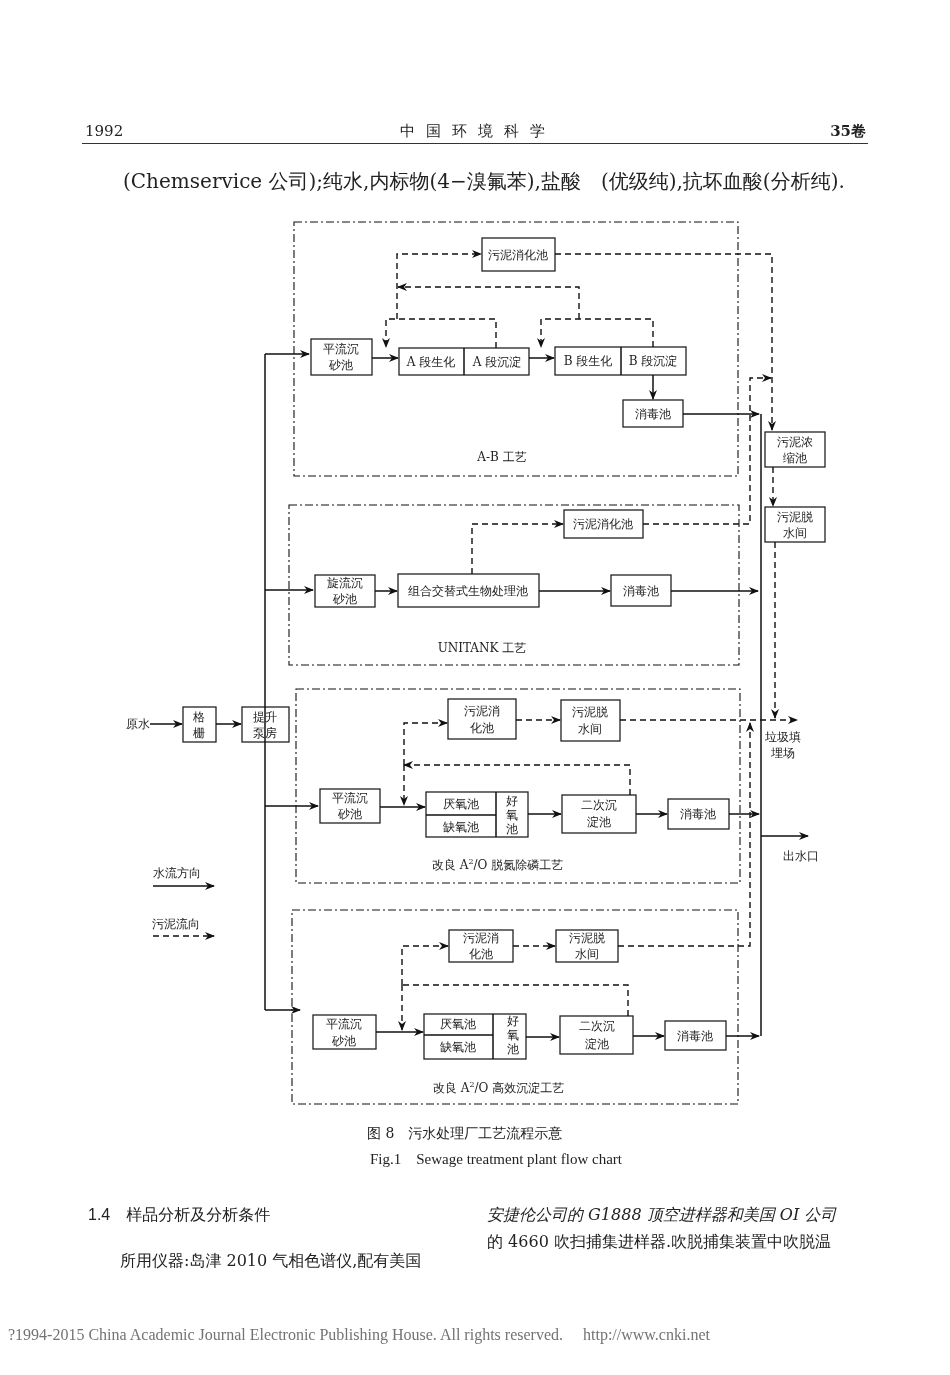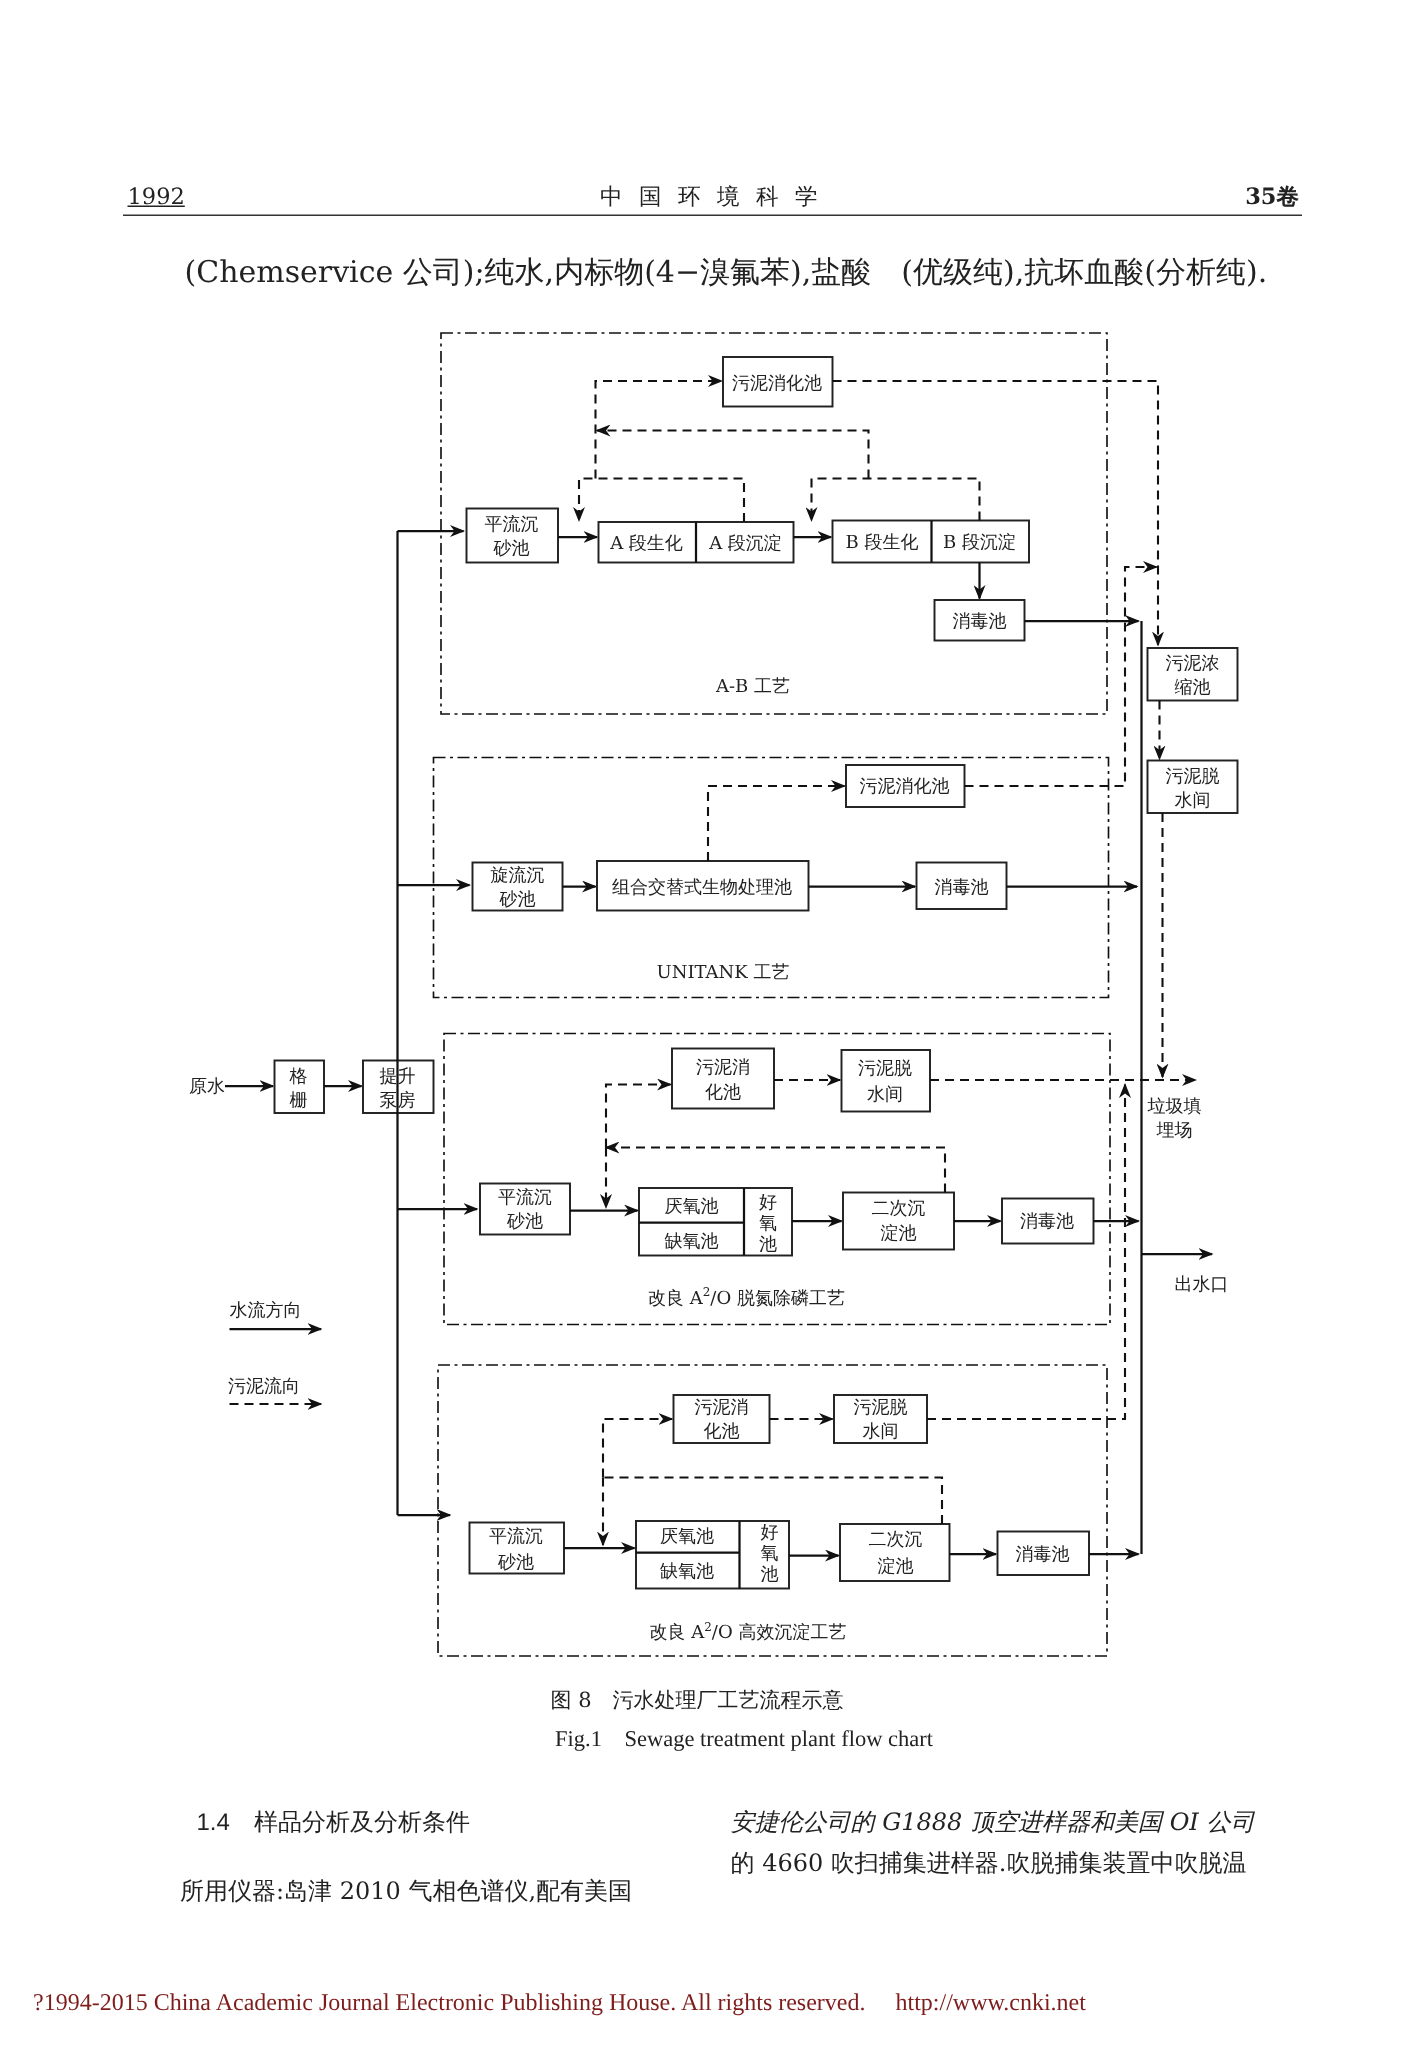--- a/index.html
+++ b/index.html
@@ -1,41 +1,41 @@
 <!DOCTYPE html>
 <html><head>
 <meta charset="utf-8">
 <style>
   html, body { margin:0; padding:0; background:#fff; }
   body { width:950px; height:1375px; position:relative; overflow:hidden;
          font-family:"DejaVu Serif","Liberation Serif",serif; color:#222; }
   .hdr { position:absolute; top:122px; font-size:15px; }
-  #hdr-left { left:85px;text-decoration:underline; }
+  #hdr-left { left:85px; }
   #hdr-center { left:400px; letter-spacing:11px;font-family:Liberation Serif, serif; }
   #hdr-right { right:84px;font-weight:bold; }
   .rule { position:absolute; left:82px; width:786px; top:143px; border-top:1.6px solid #333; }
   .body-line { position:absolute; font-size:20px; white-space:nowrap;margin-left:40px; }
   #line-chem { left:83px; top:168px; }
   svg#diagram { position:absolute; left:0; top:0; }
   svg text { font-family:"DejaVu Serif","Liberation Serif",serif; font-size:12px; fill:#222; }
   .box { fill:#fff; stroke:#222; stroke-width:1.3; }
   .solid { stroke:#111; stroke-width:1.5; fill:none; }
   .dash { stroke:#111; stroke-width:1.4; fill:none; stroke-dasharray:6,4; }
   .dashdot { stroke:#111; stroke-width:1.1; fill:none; stroke-dasharray:8,3,2,3; }
   .cap { position:absolute; font-size:14px; white-space:nowrap; }
   #cap-cn { left:367px; top:1125px; }
   #cap-en { left:342px; top:1150px; font-family:"Liberation Serif",serif; font-size:15px;margin-left:28px; }
   .sec { position:absolute; font-size:16px; white-space:nowrap; }
   #sec-title { left:88px; top:1205px; }
-  #sec-num { font-family:"Liberation Sans",sans-serif; margin-right:16px;margin-left:43px; }
+  #sec-num { font-family:"Liberation Sans",sans-serif; margin-right:16px; }
   #sec-p1 { left:120px; top:1251px; }
   #sec-r1 { left:487px; top:1205px;font-style:italic; }
   #sec-r2 { left:487px; top:1232px; }
-  #footer { position:absolute; left:22px; top:1325px; font-family:"Liberation Serif",serif;
-            font-size:16px; color:#7f1d1d; white-space:nowrap; }
+  #footer { position:absolute; left:8px; top:1325px; font-family:"Liberation Serif",serif;
+            font-size:16px; color:#737373; white-space:nowrap; }
 </style>
 </head>
 <body>
 
 <div class="hdr" id="hdr-left">1992</div>
 <div class="hdr" id="hdr-center">中国环境科学</div>
 <div class="hdr" id="hdr-right">35卷</div>
 <div class="rule"></div>
 <div class="body-line" id="line-chem">(Chemservice 公司);纯水,内标物(4−溴氟苯),盐酸　(优级纯),抗坏血酸(分析纯).</div>
 

